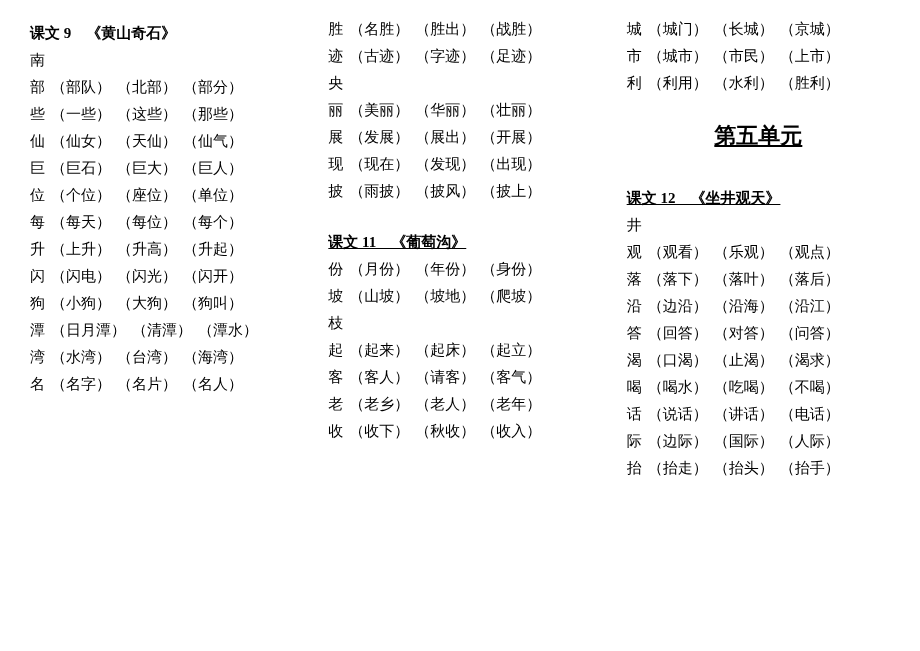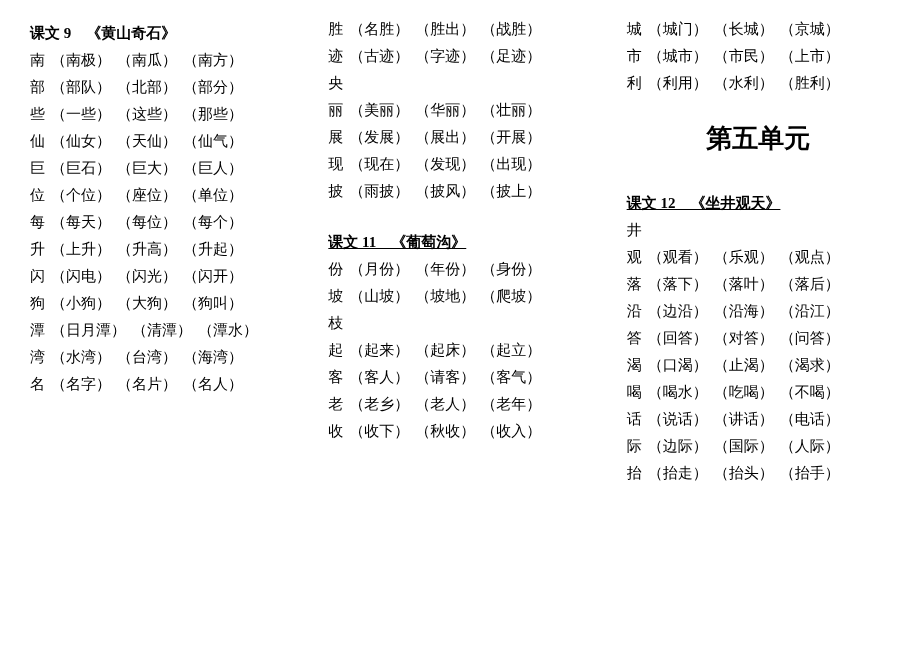--- a/index.html
+++ b/index.html
@@ -43,36 +43,36 @@
   }
   .words {
     display: inline-block;
     text-align: right;
   }
   .word {
     display: inline-block;
     margin-left: 6px;
   }
   .unit-title {
-    font-size: 26px;
+    font-size: 22px;
     font-weight: bold;
     text-align: center;
     margin: 20px 0 14px 0;
     font-family: "SimSun", "宋体", serif;
+    text-decoration: underline;
   }
 </style>
 </head>
 <body>
 
 <div class="page" id="page">
     <div class="col">
       <div class="lesson-title">课文 9　《黄山奇石》</div>
       <div class="entry">
         <span class="head">南</span>
-        <span class="words"><span class="word">（南极）</span><span class="word">（南瓜）</span><span class="word">（南方）</span></span>
       </div>
       <div class="entry">
         <span class="head">部</span>
         <span class="words"><span class="word">（部队）</span><span class="word">（北部）</span><span class="word">（部分）</span></span>
       </div>
       <div class="entry">
         <span class="head">些</span>
         <span class="words"><span class="word">（一些）</span><span class="word">（这些）</span><span class="word">（那些）</span></span>
       </div>
       <div class="entry">

